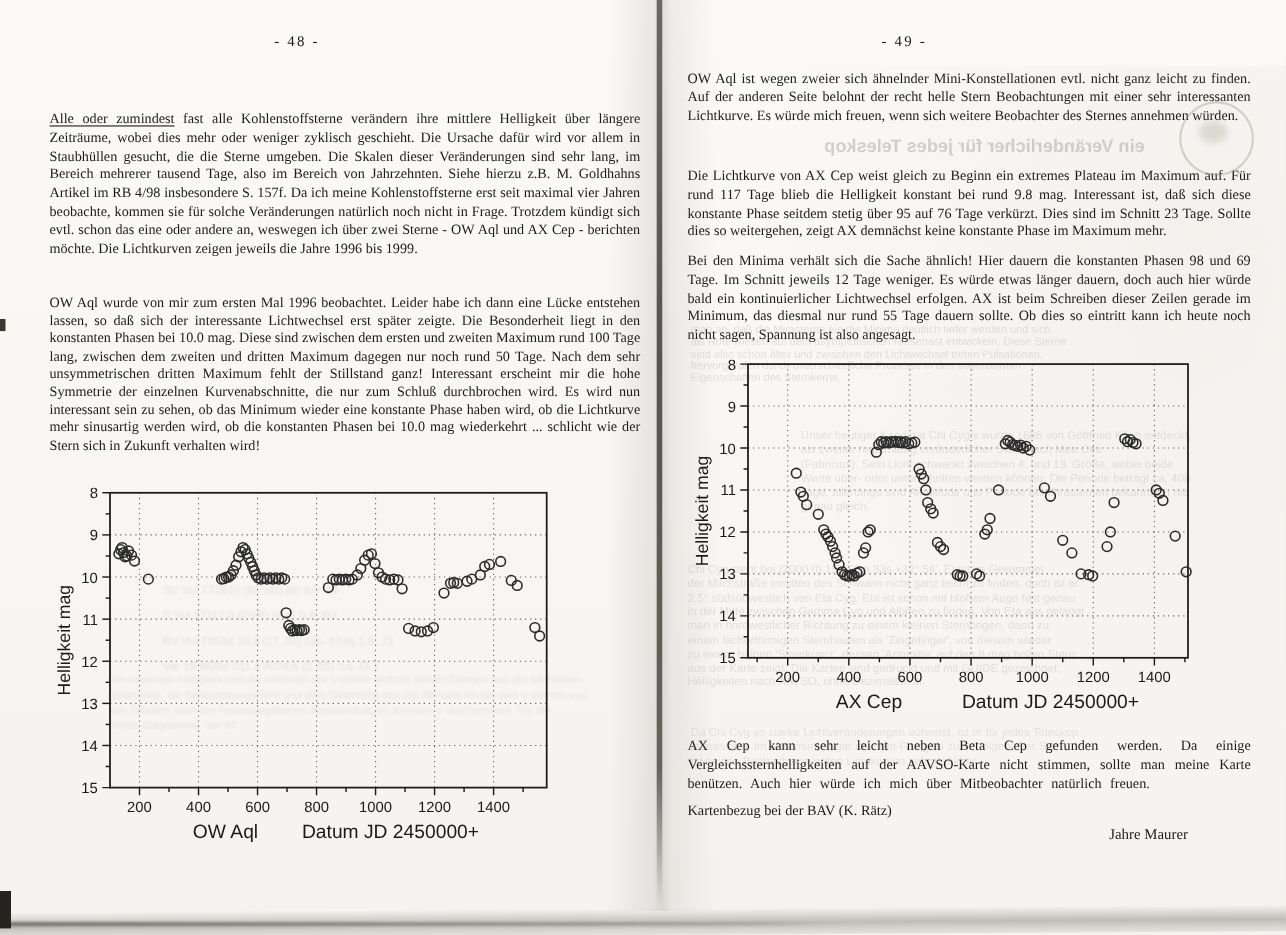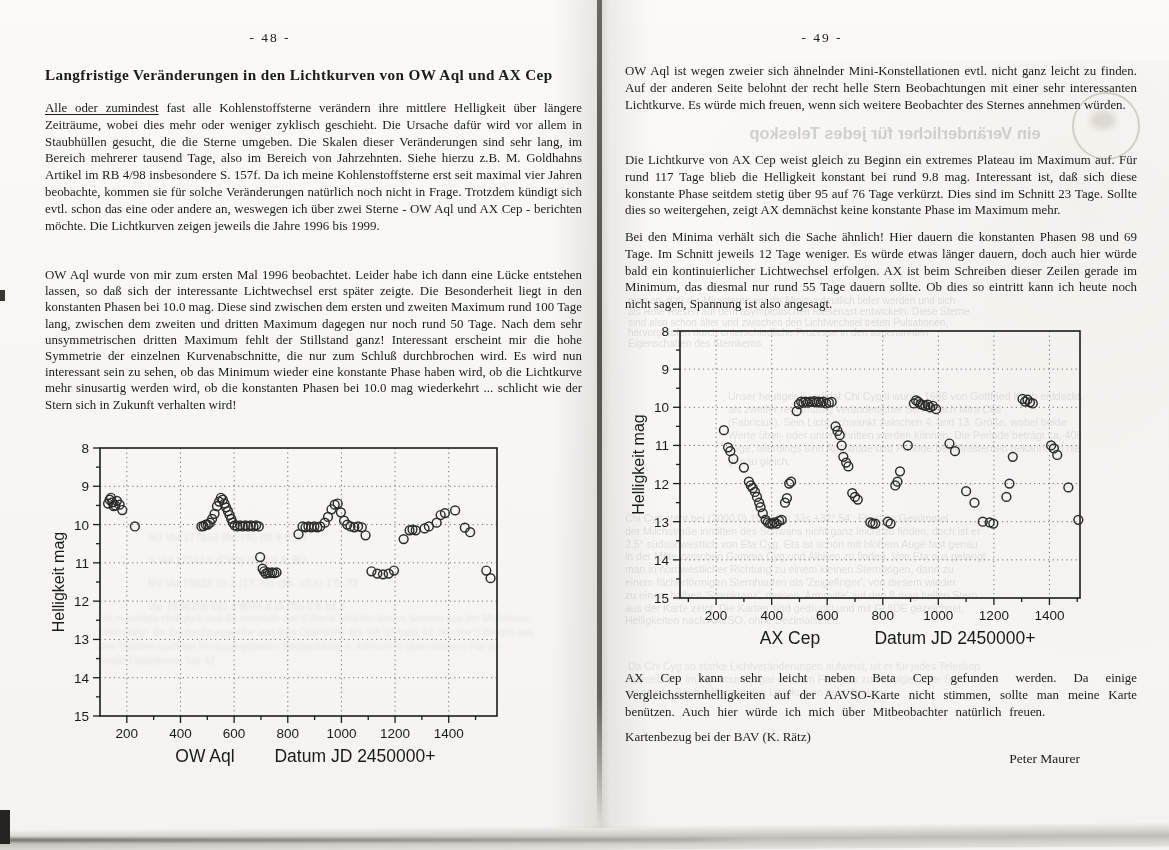--- a/index.html
+++ b/index.html
@@ -57,21 +57,20 @@
 </style>
 </head>
 <body>
 
 <div id="scan">
 
   <div class="abs wash"></div>
 
   <div class="abs pagenum" style="left:150px;top:30px;">- 48 -</div>
 
-  <div class="abs title" style="left:45px;top:66px;width:537px;">Langfristige Veränderungen in den Lichtkurven von OW Aql und AX Cep</div>
 
   <div class="abs para" style="left:45px;top:100px;width:537px;"><span class="u">Alle oder zumindest</span><span> fast alle Kohlenstoffsterne verändern ihre mittlere Helligkeit über längere Zeiträume, wobei dies mehr oder weniger zyklisch geschieht. Die Ursache dafür wird vor allem in Staubhüllen gesucht, die die Sterne umgeben. Die Skalen dieser Veränderungen sind sehr lang, im Bereich mehrerer tausend Tage, also im Bereich von Jahrzehnten. Siehe hierzu z.B. M. Goldhahns Artikel im RB 4/98 insbesondere S. 157f. Da ich meine Kohlenstoffsterne erst seit maximal vier Jahren beobachte, kommen sie für solche Veränderungen natürlich noch nicht in Frage. Trotzdem kündigt sich evtl. schon das eine oder andere an, weswegen ich über zwei Sterne - OW Aql und AX Cep - berichten möchte. Die Lichtkurven zeigen jeweils die Jahre 1996 bis 1999.</span></div>
 
   <div class="abs para" style="left:45px;top:267px;width:537px;line-height:16.2px;">OW Aql wurde von mir zum ersten Mal 1996 beobachtet. Leider habe ich dann eine Lücke entstehen lassen, so daß sich der interessante Lichtwechsel erst später zeigte. Die Besonderheit liegt in den konstanten Phasen bei 10.0 mag. Diese sind zwischen dem ersten und zweiten Maximum rund 100 Tage lang, zwischen dem zweiten und dritten Maximum dagegen nur noch rund 50 Tage. Nach dem sehr unsymmetrischen dritten Maximum fehlt der Stillstand ganz! Interessant erscheint mir die hohe Symmetrie der einzelnen Kurvenabschnitte, die nur zum Schluß durchbrochen wird. Es wird nun interessant sein zu sehen, ob das Minimum wieder eine konstante Phase haben wird, ob die Lichtkurve mehr sinusartig werden wird, ob die konstanten Phasen bei 10.0 mag wiederkehrt ... schlicht wie der Stern sich in Zukunft verhalten wird!</div>
 
   <div class="ghost g-ltable">
       <div>SU Vul      177810 (BCVB)          (9)          9.0        .44</div>
       <div>S Vul       17112.0 (CVB)         (6.4)        0.8        .8U</div>
       <div>RV Vul      T9532 10.3 (17.7G)    (96.-10.6)   1.5        .73</div>
       <div>Var 19      W256 011 s 9074.8 (3.7G)           0.6        23.1</div>
@@ -426,21 +425,21 @@
       <circle cx="448.3333333333333" cy="197.80714285714285" r="4.4" class="pt"></circle>
       <text x="160" y="322" class="alab" text-anchor="middle">AX Cep</text>
       <text x="325" y="322" class="alab" text-anchor="middle">Datum JD 2450000+</text>
       <text x="14" y="142.5" class="ylab" text-anchor="middle" transform="rotate(-90 14 142.5)">Helligkeit mag</text>
     </svg>
 
   <div class="abs para wide" style="left:625px;top:670px;width:512px;z-index:2;">AX Cep kann sehr leicht neben Beta Cep gefunden werden. Da einige Vergleichssternhelligkeiten auf der AAVSO-Karte nicht stimmen, sollte man meine Karte benützen. Auch hier würde ich mich über Mitbeobachter natürlich freuen.</div>
 
   <div class="abs plain" style="left:625px;top:729px;z-index:2;">Kartenbezug bei der BAV (K. Rätz)</div>
 
-  <div class="abs sig" style="left:625px;top:751px;width:455px;z-index:2;">Peter Maurer</div>
+  <div class="abs sig" style="left:625px;top:751px;width:455px;z-index:2;">Jahre Maurer</div>
 
   <div class="abs stamp"></div>
   <div class="abs stampblob"></div>
   <div class="abs gutter"></div>
   <div class="abs gutterline"></div>
   <div class="abs bottomshadow"></div>
   <div class="abs bottomline"></div>
   <div class="abs cornerblot"></div>
   <div class="abs edgedash"></div>
 </div>

